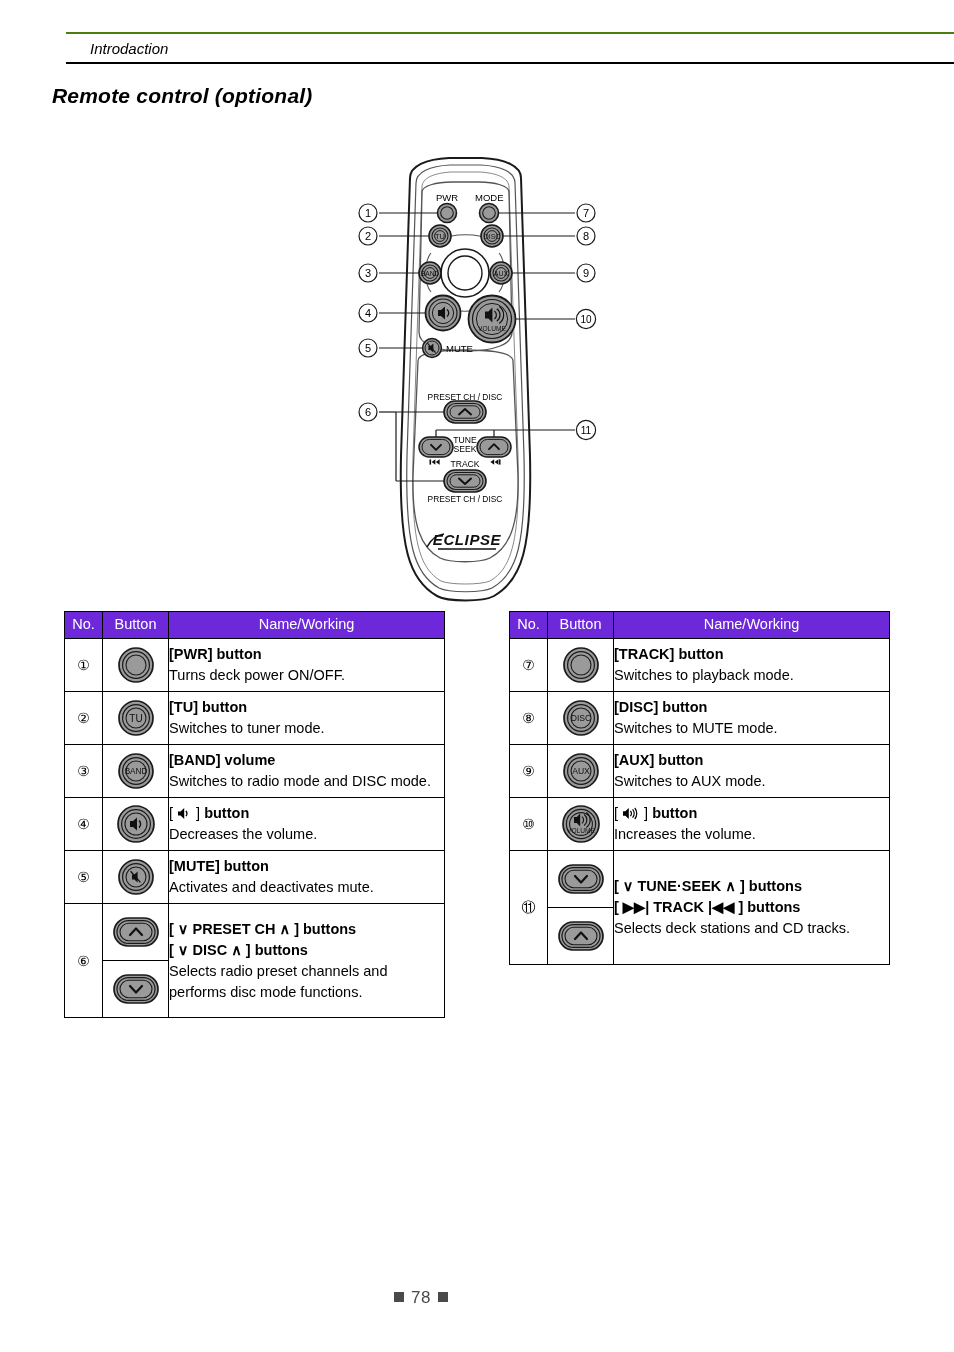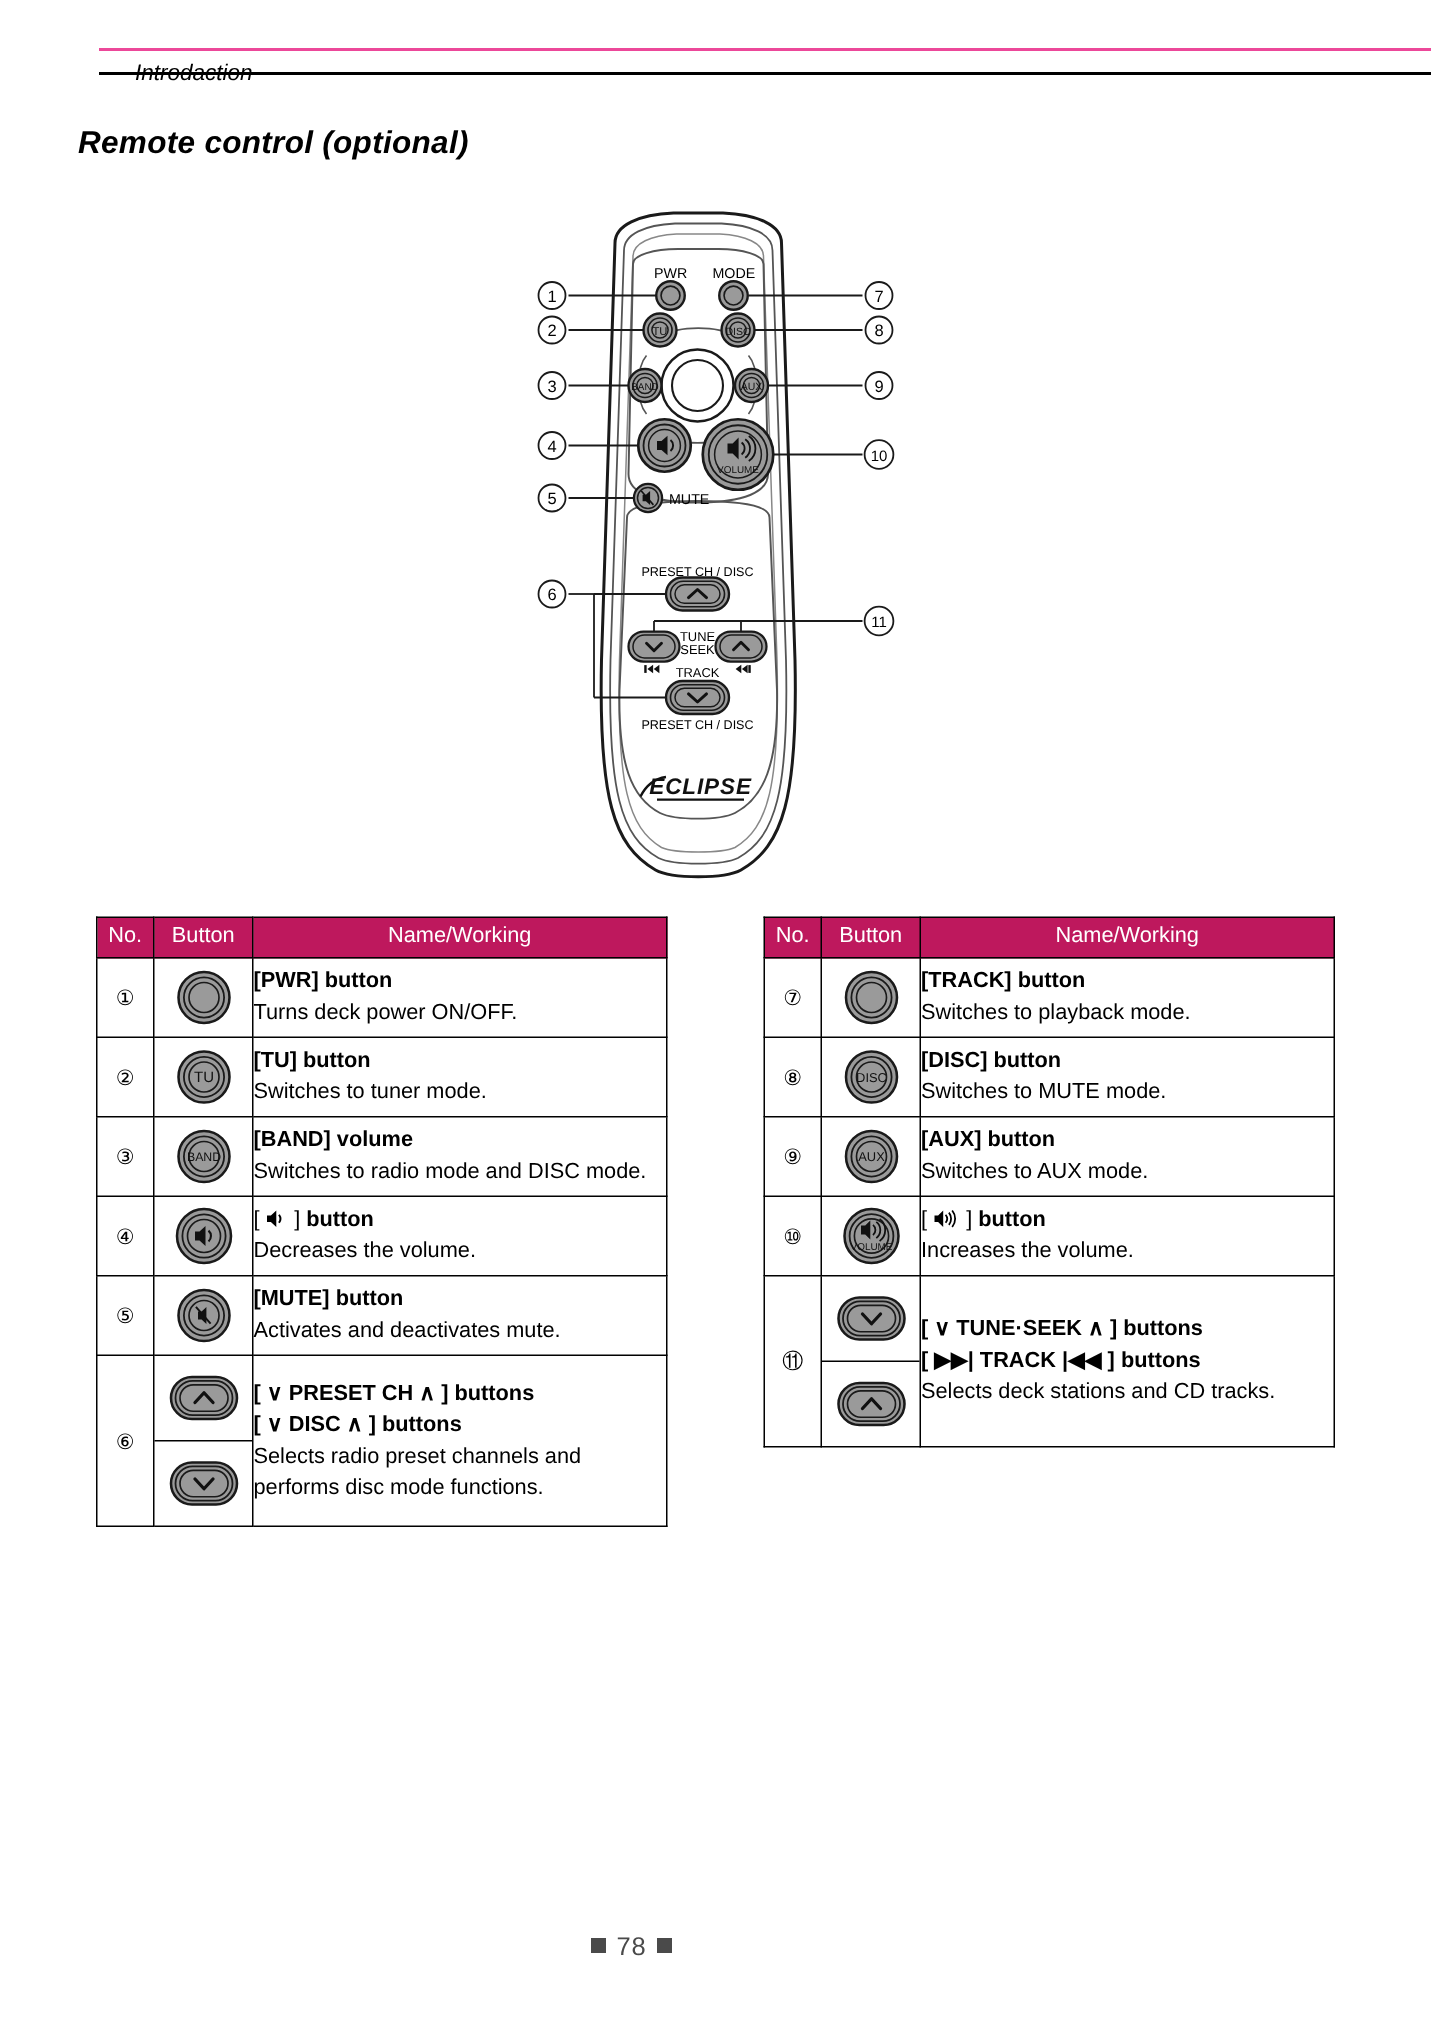--- a/index.html
+++ b/index.html
@@ -15,22 +15,22 @@
     color: #000;
     overflow: hidden;
   }
 
   
   .header-band {
     position: absolute;
     left: 66px;
     top: 32px;
     width: 888px;
-    height: 18px;
-    border-top: 2px solid #ec4899;
+    height: 32px;
+    border-top: 2px solid #4d7c0f;
     border-bottom: 2px solid #000;
     box-sizing: border-box;
   }
   .header-band .hdr-text {
     position: absolute;
     left: 24px;
     top: 4px;
     font-size: 15px;
     font-style: italic;
     line-height: 22px;
@@ -46,38 +46,38 @@
     font-weight: bold;
     font-style: italic;
     letter-spacing: 0.2px;
     white-space: nowrap;
   }
 
   
   .figure {
     position: absolute;
     left: 352px;
-    top: 140px;
+    top: 156px;
     width: 250px;
     height: 452px;
   }
   .figure svg { display: block; }
 
   
   .tbl {
     position: absolute;
     border-collapse: collapse;
     table-layout: fixed;
     font-size: 13.5px;
   }
   .tbl.left  { left: 64px;  top: 611px; width: 381px; }
   .tbl.right { left: 509px; top: 611px; width: 381px; }
 
   .tbl th {
-    background: #be185d;
+    background: #6d28d9;
     color: #fff;
     font-weight: normal;
     font-size: 14.5px;
     text-align: center;
     padding: 4px 0 5px 0;
     border: 1px solid #000;
     line-height: 17px;
   }
   .tbl td {
     border: 1px solid #000;

